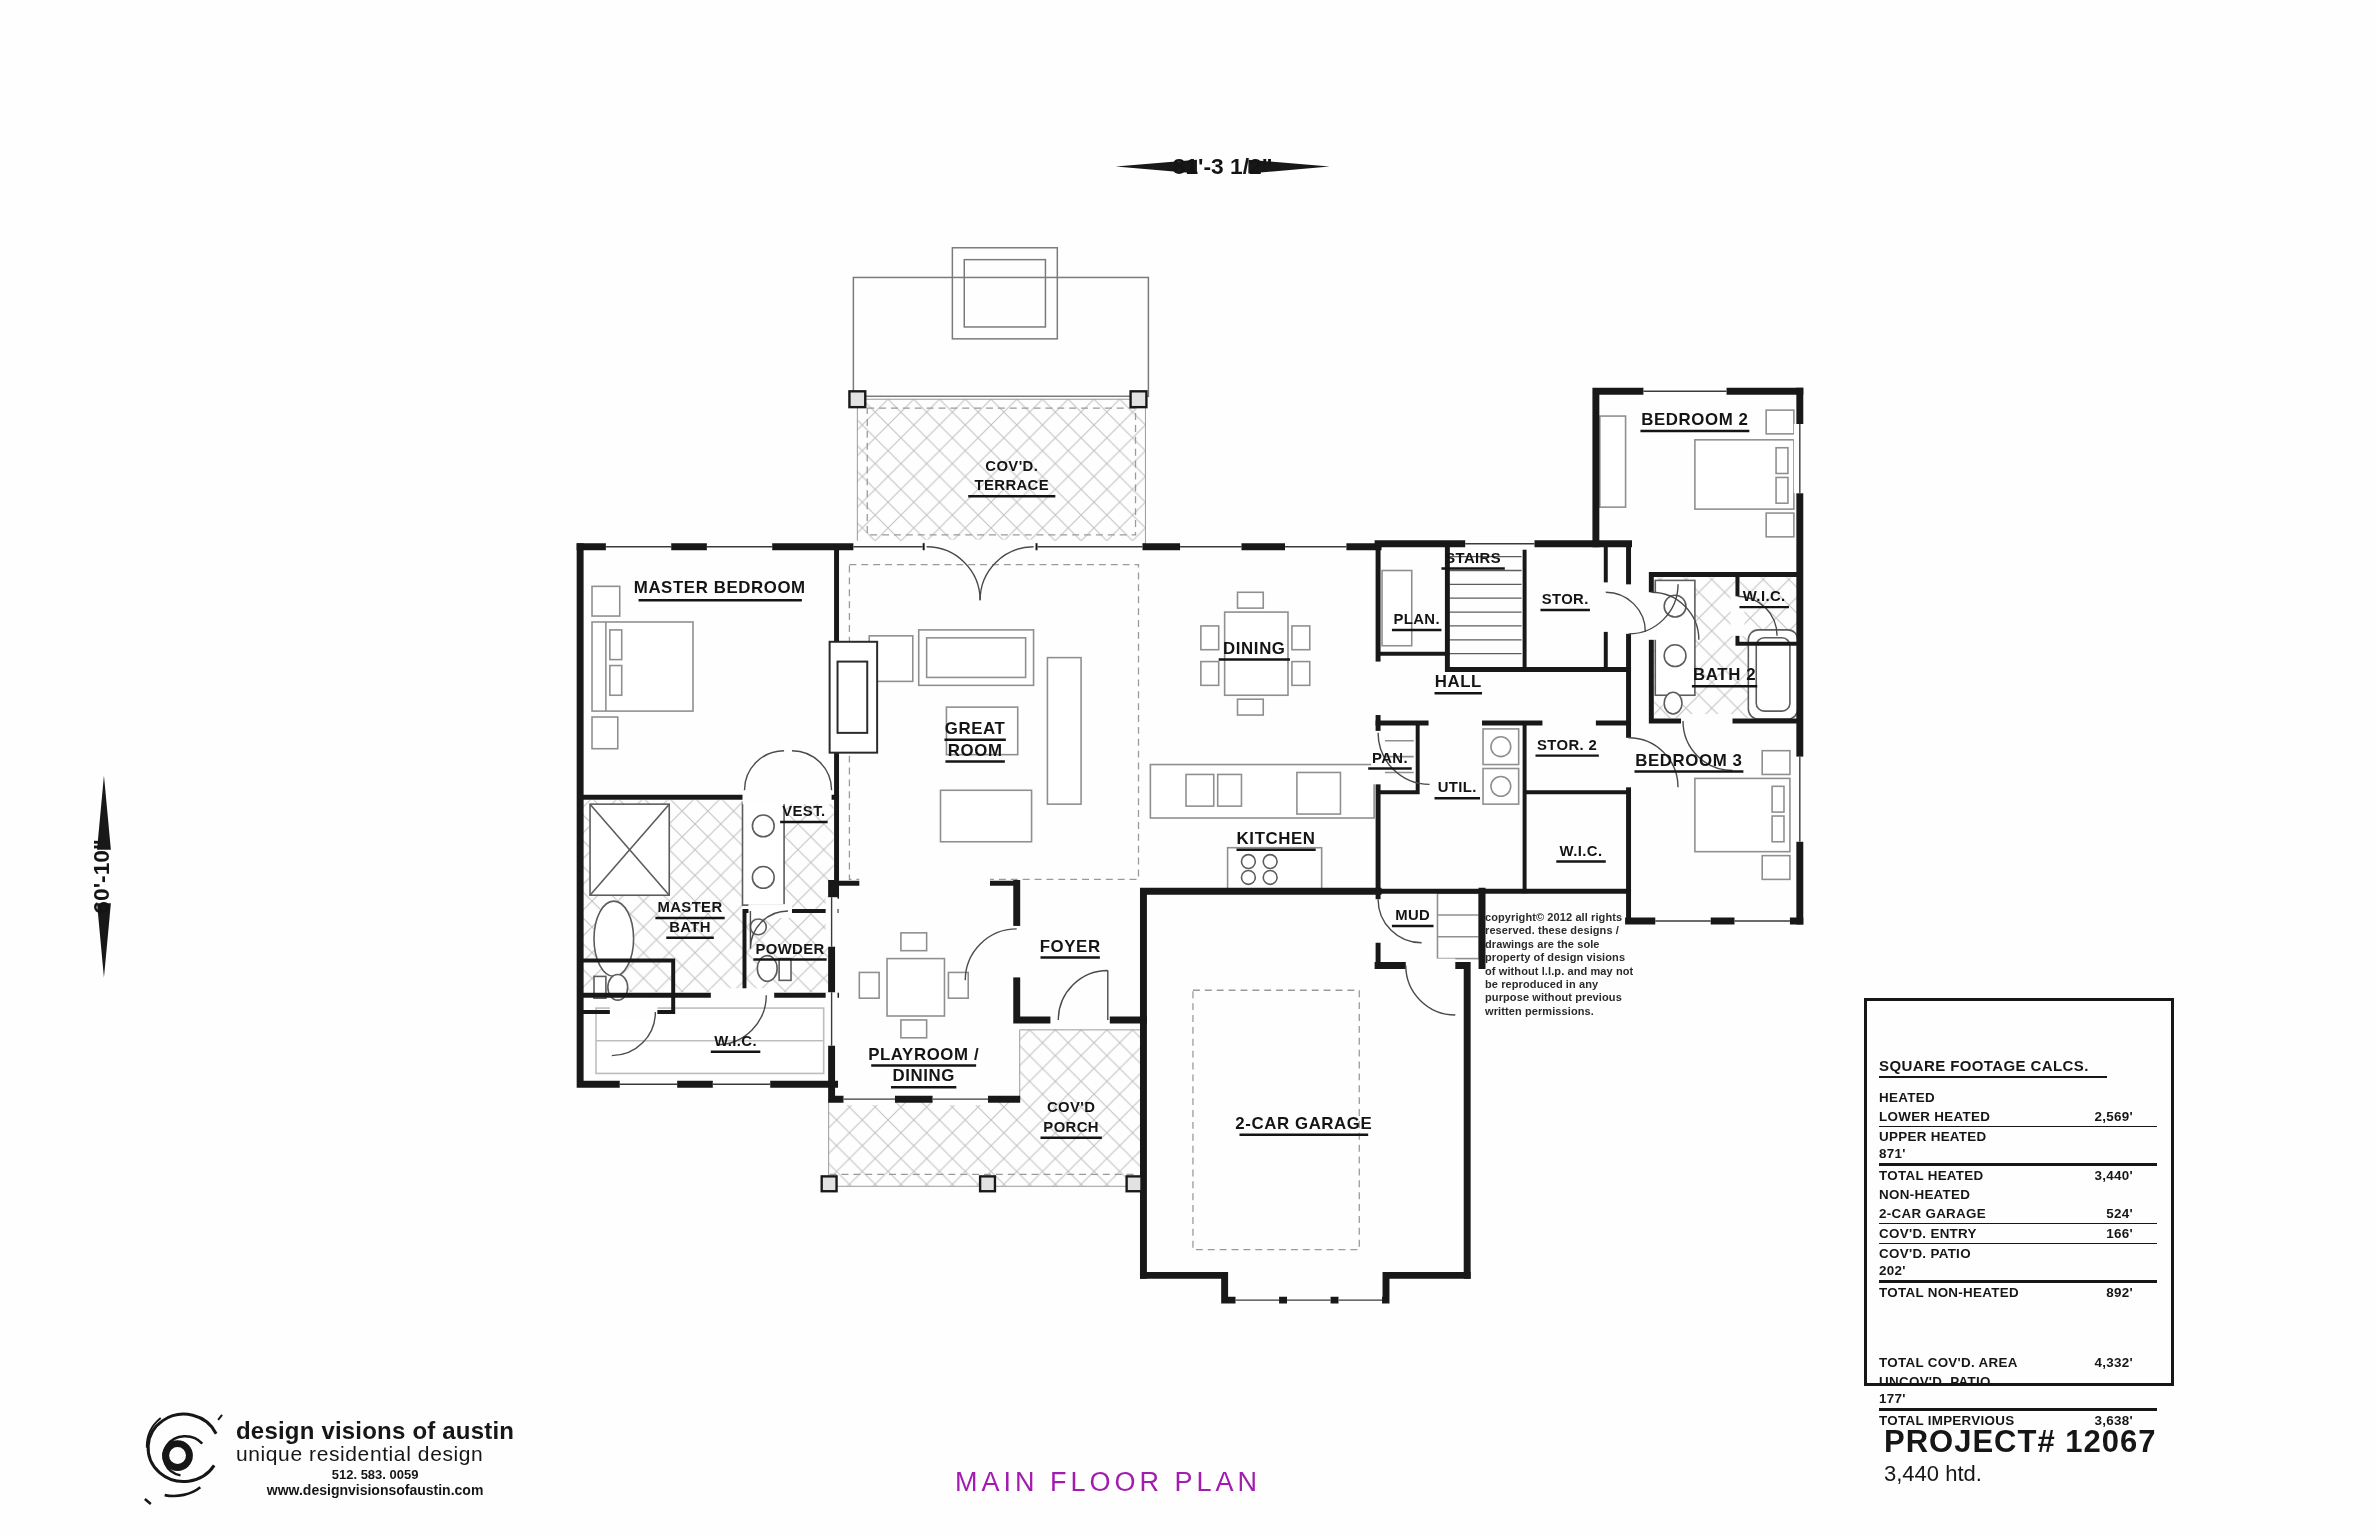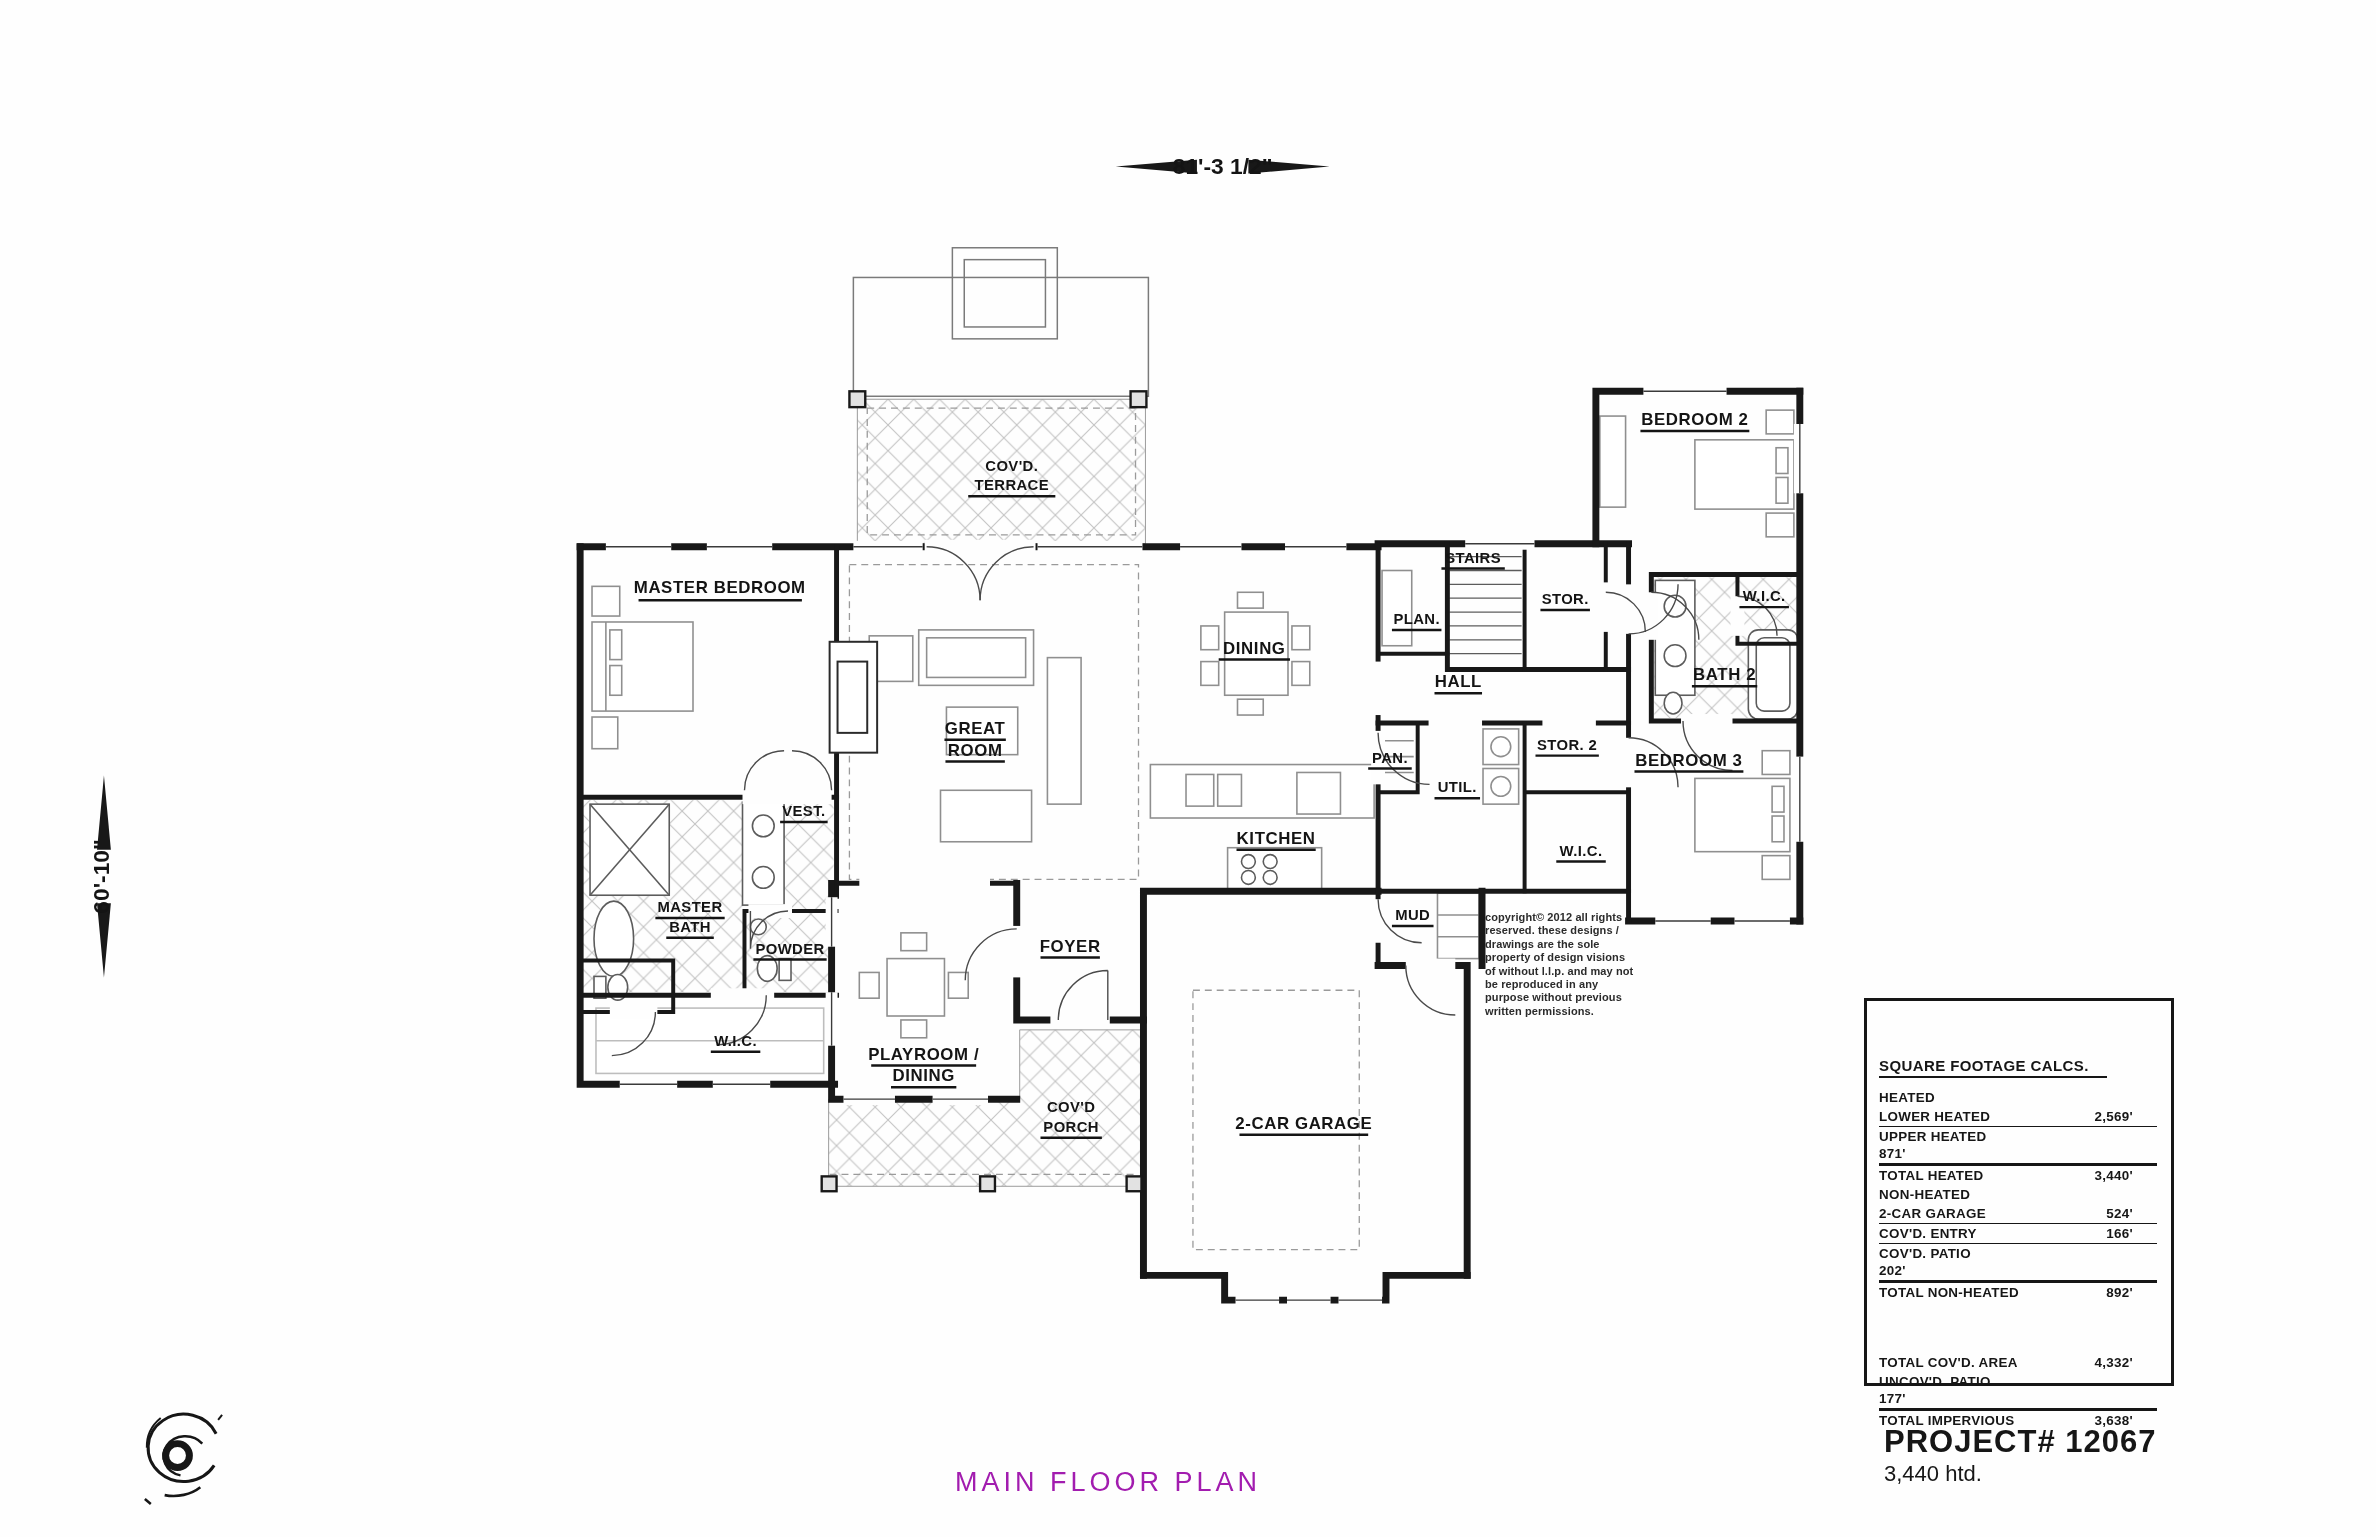--- a/index.html
+++ b/index.html
@@ -494,16 +494,22 @@
     <g fill="none" stroke="#161616">
       <path d="M86,30 A36,34 0 1 0 84,62" stroke-width="3"></path>
       <path d="M30,14 A40,38 0 0 0 16,44" stroke-width="2"></path>
       <path d="M72,40 A22,20 0 1 0 50,72" stroke-width="2.4"></path>
       <circle cx="47" cy="52" r="12" stroke-width="7"></circle>
       <path d="M70,84 A38,30 0 0 1 34,92" stroke-width="2.6"></path>
       <path d="M14,96 l6,5" stroke-width="2.6"></path>
       <path d="M88,16 l4,-5" stroke-width="2"></path>
     </g>
   </svg>
+  <div class="txt">
+    <div class="name">design visions of austin</div>
+    <div class="tagline">unique residential design</div>
+    <div class="phone">512. 583. 0059</div>
+    <div class="web">www.designvisionsofaustin.com</div>
+  </div>
 </div>
 
 </div>
 
 
 </body></html>

